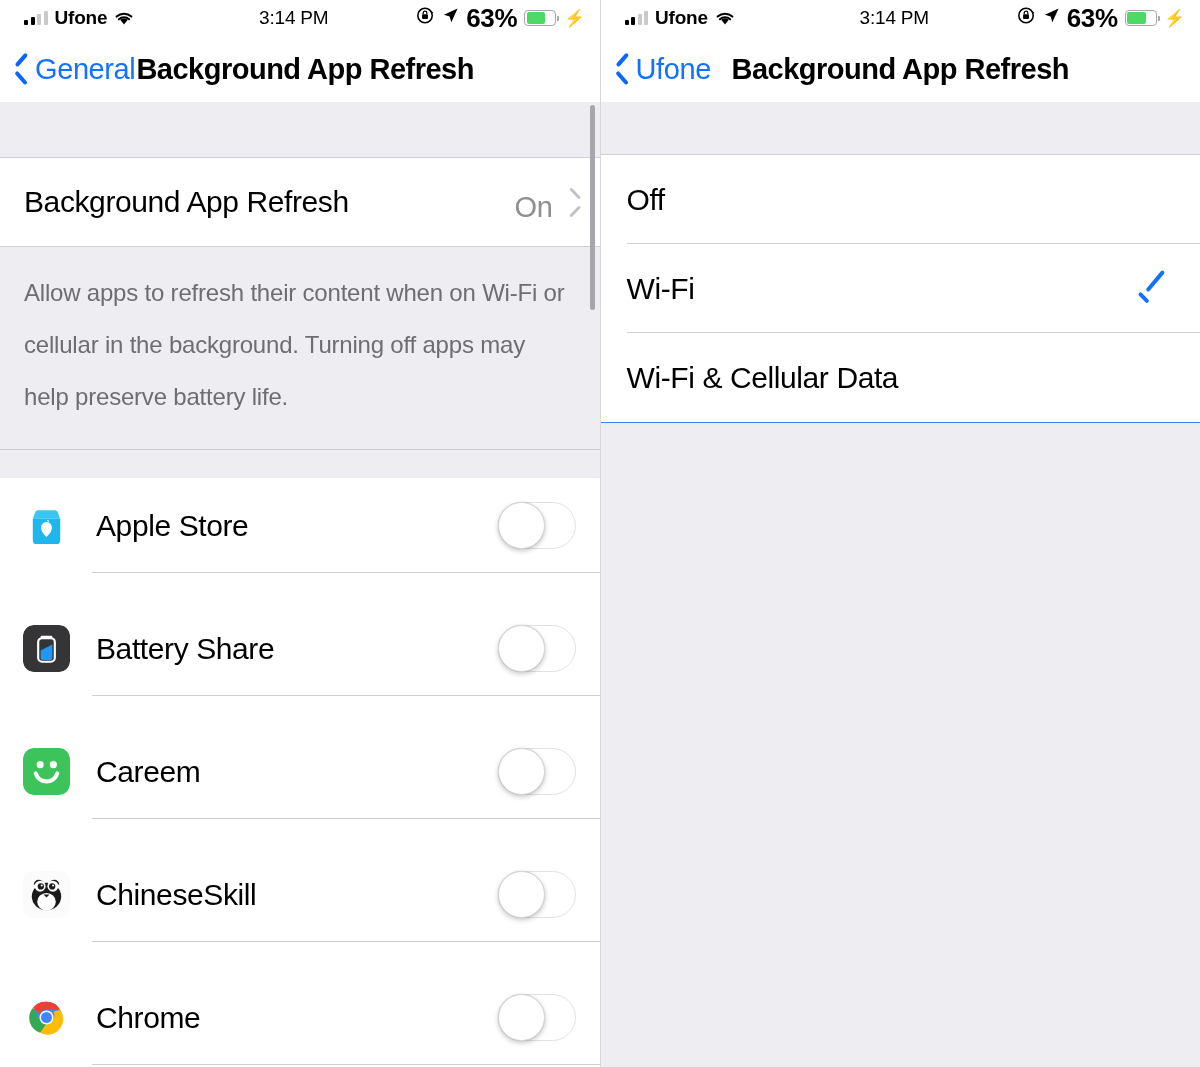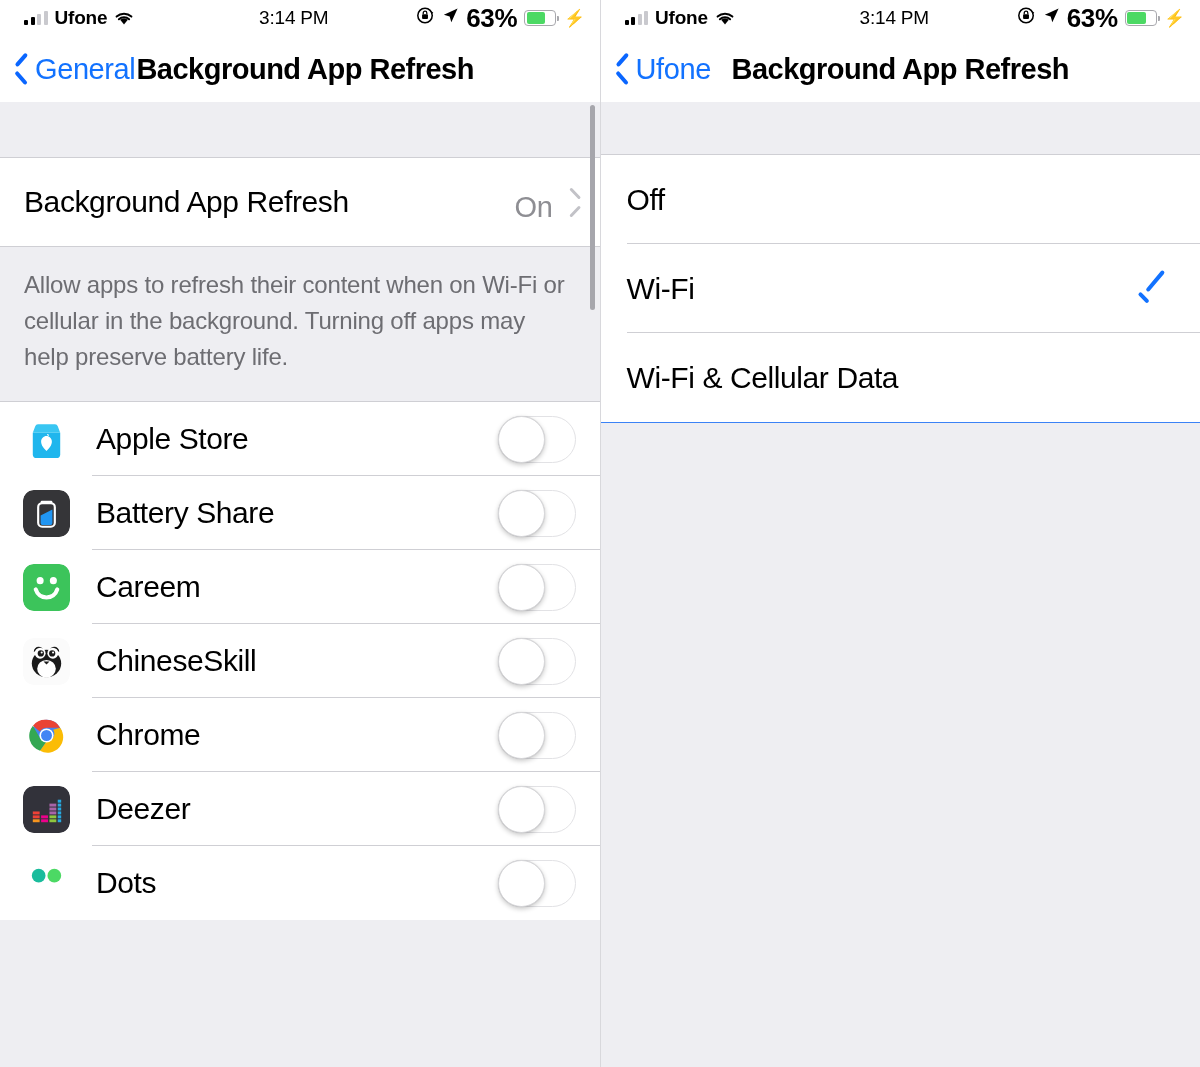--- a/index.html
+++ b/index.html
@@ -74,28 +74,28 @@
     content:"";position:absolute;right:2px;width:14px;height:3px;background:#c2c2c7;border-radius:2px;
   }
   .chev-right:before{top:6.5px;transform:rotate(46deg);transform-origin:right center;}
   .chev-right:after{top:14.5px;transform:rotate(-46deg);transform-origin:right center;}
 
   .footnote{
     background:#eeeef2;padding:20px 28px 26px 24px;
     border-bottom:1px solid #cfcfd4;
   }
   .footnote p{
-    margin:0;font-size:24px;line-height:36px;color:#6d6d72;letter-spacing:-0.2px;
+    margin:0;font-size:24px;line-height:52px;color:#6d6d72;letter-spacing:-0.2px;
   }
 
   
   .applist{background:#ffffff;}
   .approw{
-    height:74px;display:flex;align-items:center;position:relative;
-    padding-left:23px;padding-right:24px;box-sizing:border-box;
+    height:95px;display:flex;align-items:center;position:relative;
+    padding-left:23px;padding-right:24px;box-sizing:border-box;margin-top:28px;
   }
   .approw .sep{
     position:absolute;left:92px;right:0;bottom:0;height:1px;background:#cfcfd4;
   }
   .approw:last-child .sep{display:none;}
   .appicon{width:47px;height:47px;border-radius:11px;flex:none;overflow:hidden;position:relative;background:#fff;}
   .appname{font-size:30px;color:#000;letter-spacing:-0.4px;margin-left:26px;}
   .toggle{
     margin-left:auto;width:78px;height:47px;border-radius:24px;
     border:1.6px solid #e2e2e5;background:#ffffff;position:relative;flex:none;

